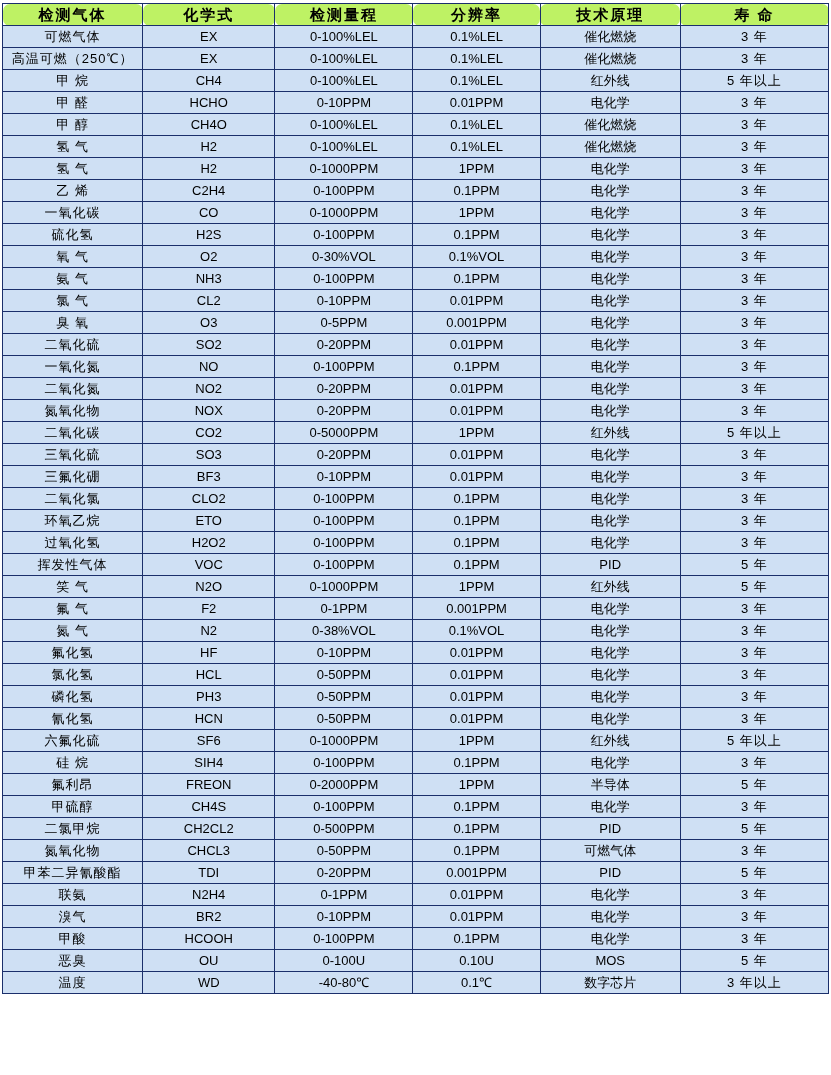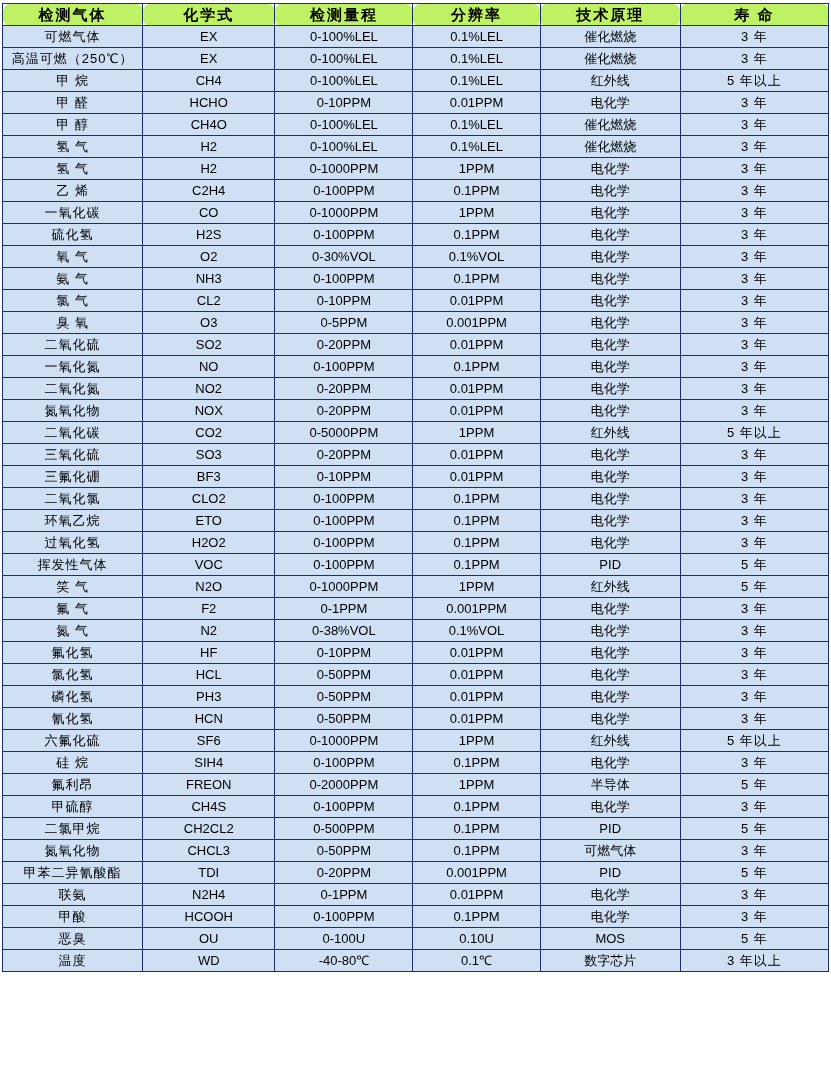--- a/index.html
+++ b/index.html
@@ -396,20 +396,28 @@
         </tr>
         <tr>
           <td class="col-name">联氨</td>
           <td class="col-formula">N2H4</td>
           <td class="col-range">0-1PPM</td>
           <td class="col-resolution">0.01PPM</td>
           <td class="col-principle">电化学</td>
           <td class="col-life">3 年</td>
         </tr>
         <tr>
+          <td class="col-name">溴气</td>
+          <td class="col-formula">BR2</td>
+          <td class="col-range">0-10PPM</td>
+          <td class="col-resolution">0.01PPM</td>
+          <td class="col-principle">电化学</td>
+          <td class="col-life">3 年</td>
+        </tr>
+        <tr>
           <td class="col-name">甲酸</td>
           <td class="col-formula">HCOOH</td>
           <td class="col-range">0-100PPM</td>
           <td class="col-resolution">0.1PPM</td>
           <td class="col-principle">电化学</td>
           <td class="col-life">3 年</td>
         </tr>
         <tr>
           <td class="col-name">恶臭</td>
           <td class="col-formula">OU</td>

